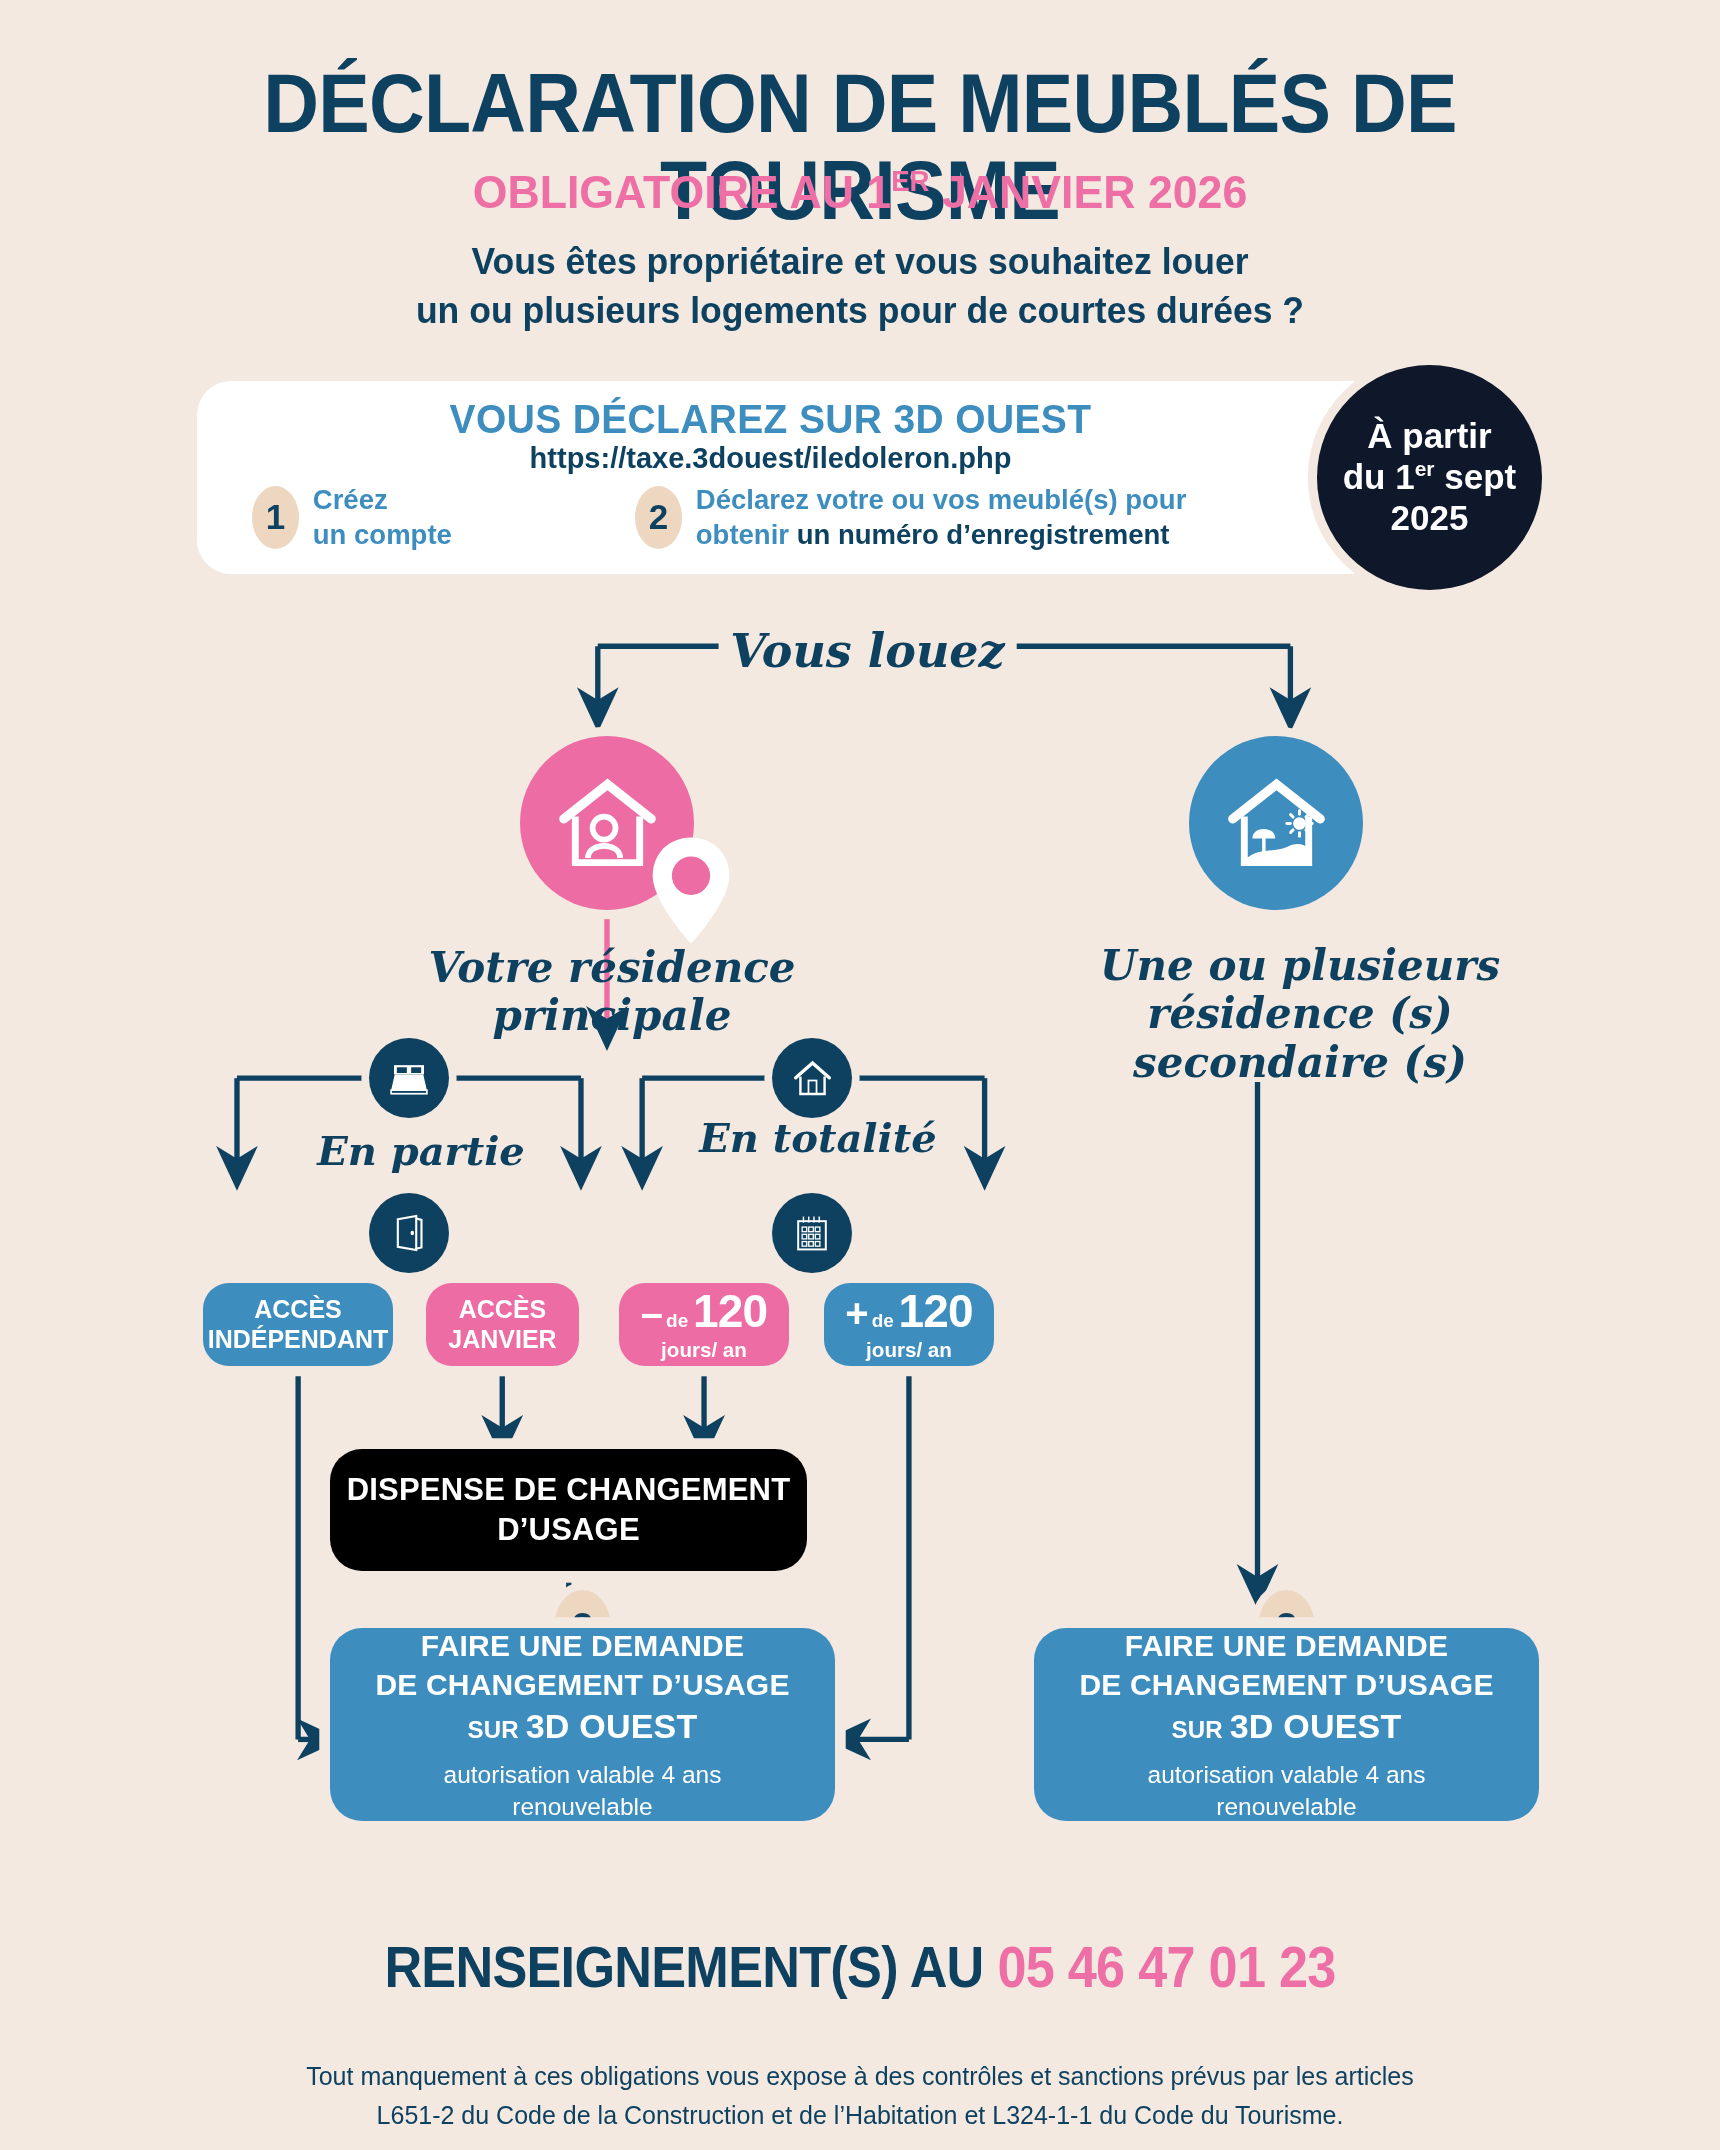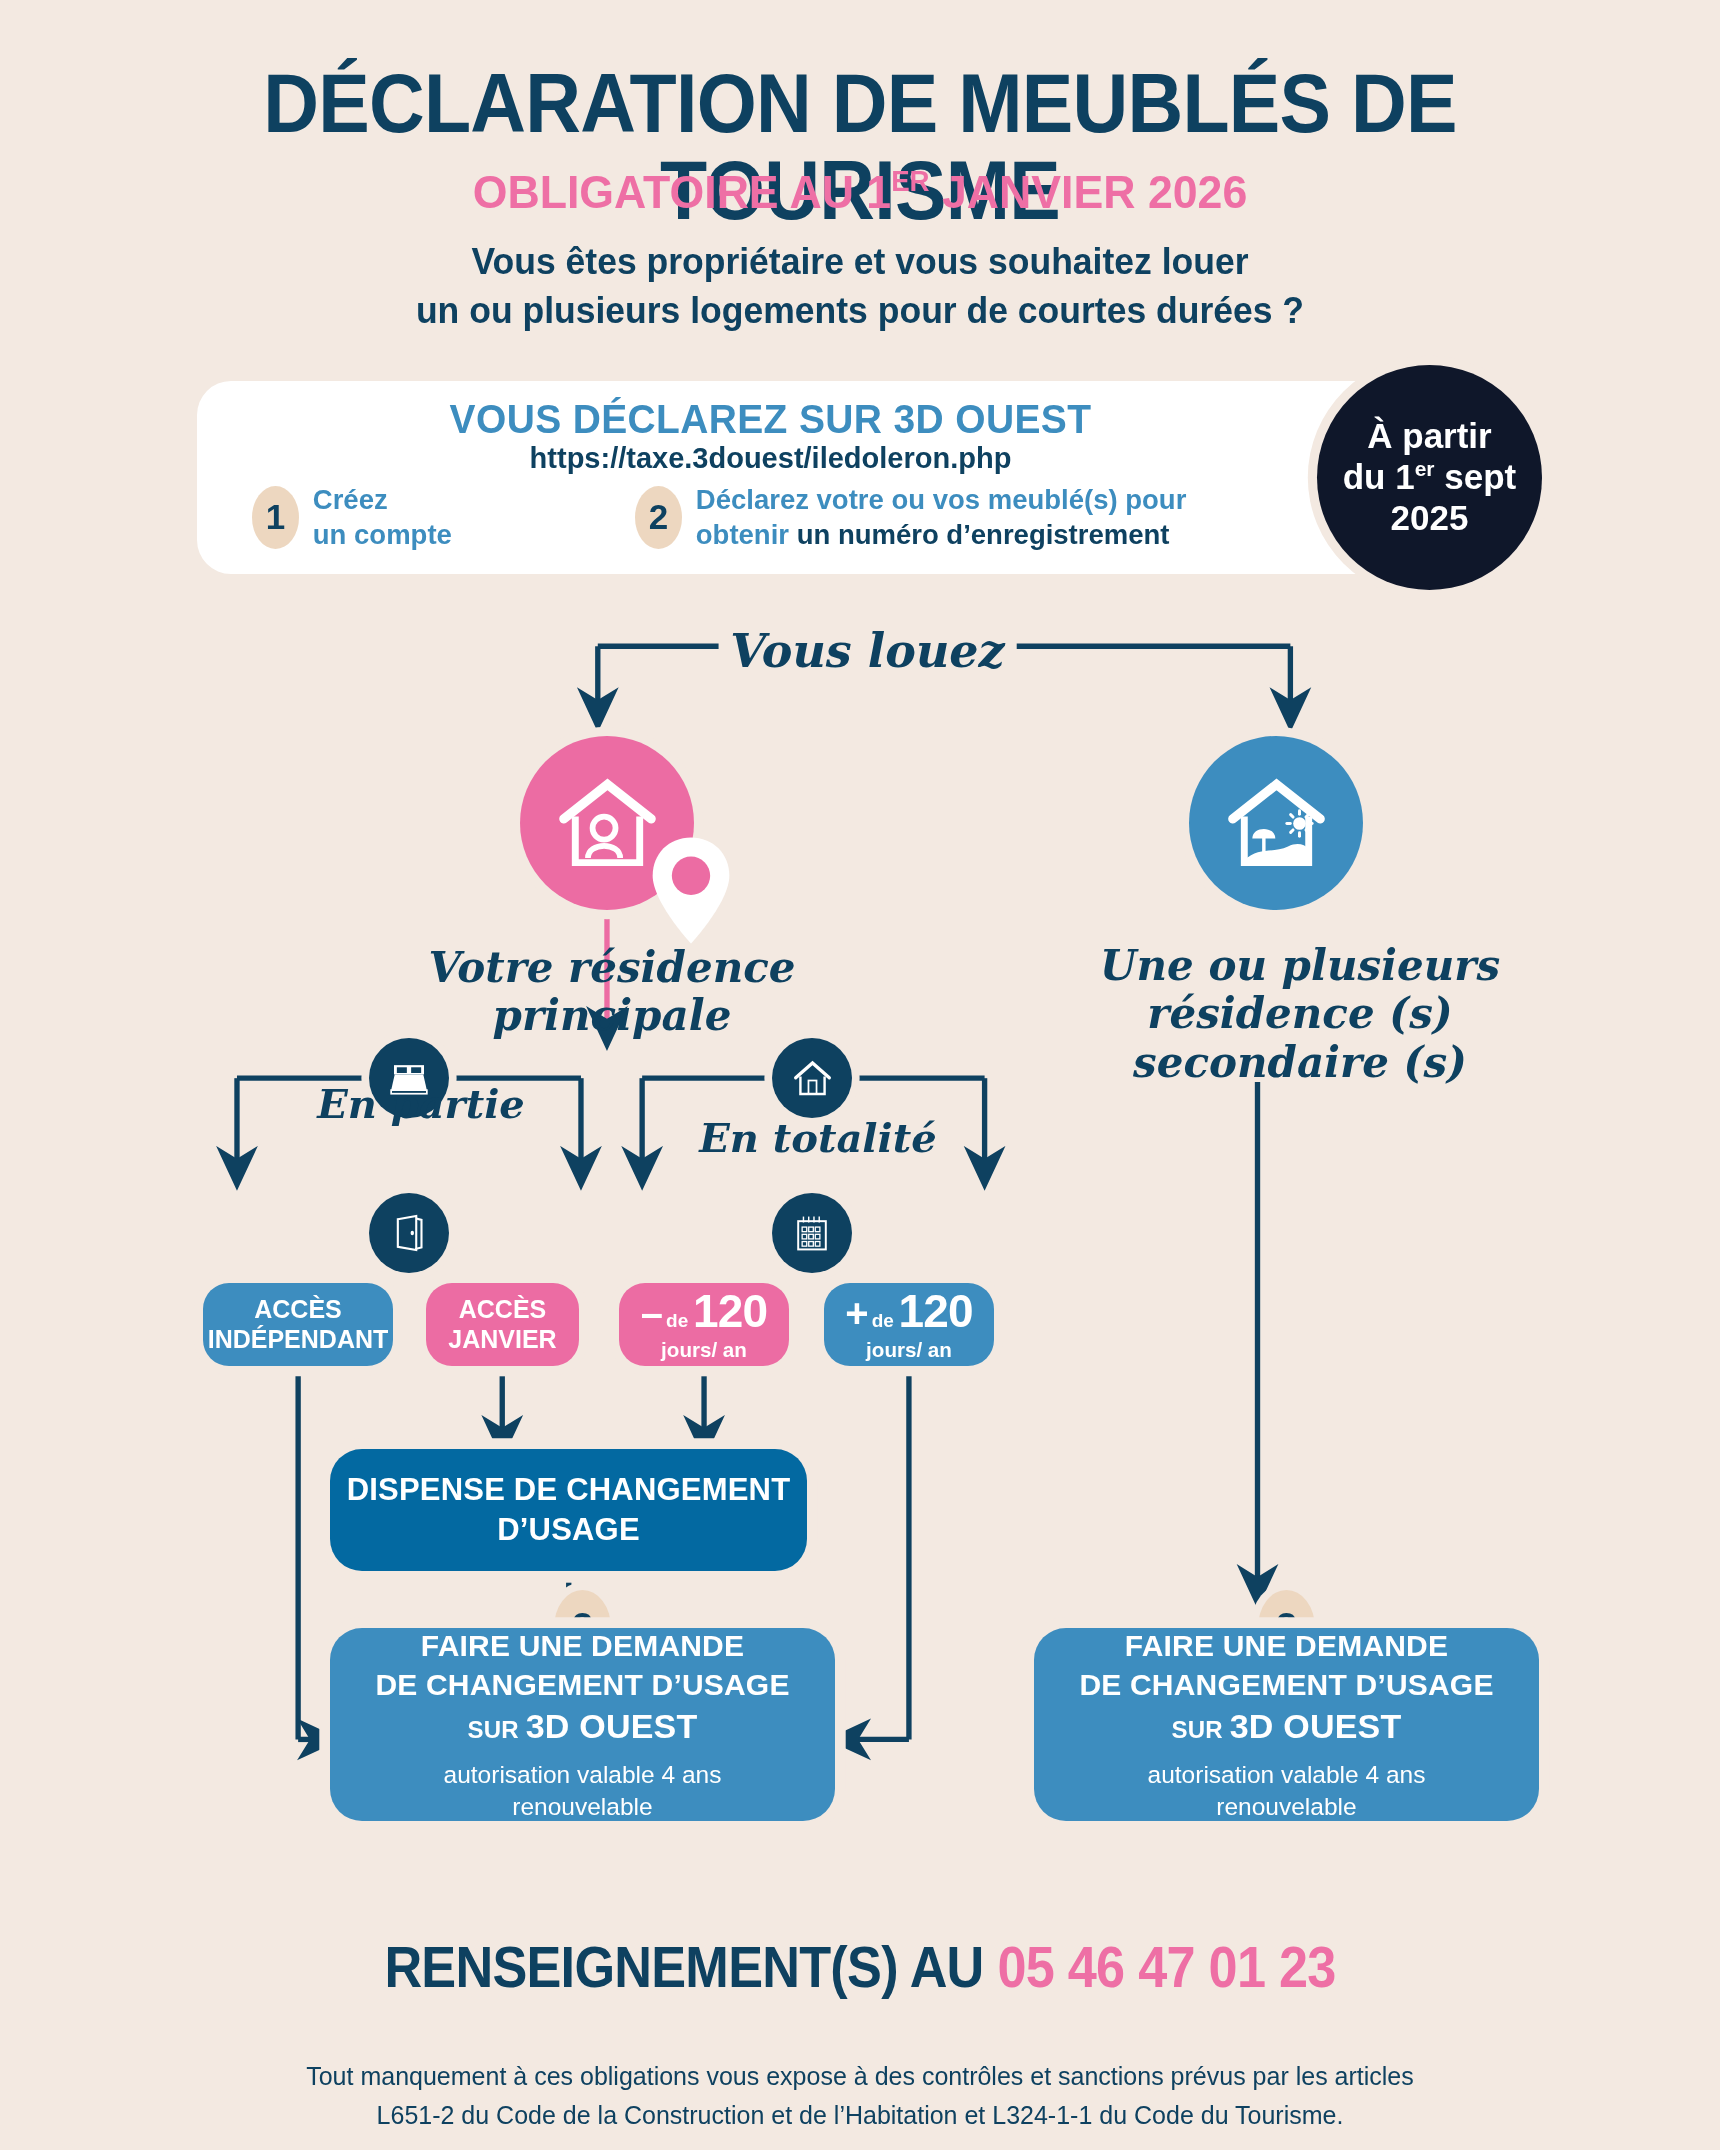--- a/index.html
+++ b/index.html
@@ -71,21 +71,21 @@
 
   
   .hand{
     font-family:"DejaVu Serif",serif;
     font-style:italic;font-weight:bold;color:#0E4160;
     text-align:center;line-height:1.15;
   }
   #vous-louez{top:625px;left:730px;width:275px;font-size:46px;}
   #lbl-principale{top:944px;left:398px;width:428px;font-size:42px;}
   #lbl-secondaire{top:942px;left:1086px;width:428px;font-size:42px;}
-  #lbl-partie{top:1081px;left:268px;width:306px;font-size:40px;}
+  #lbl-partie{top:1128px;left:268px;width:306px;font-size:40px;}
   #lbl-totalite{top:1115px;left:665px;width:306px;font-size:40px;}
 
   
   .bigcircle{
     width:174px;height:174px;border-radius:50%;
     display:flex;align-items:center;justify-content:center;
     box-shadow:0 0 0 9.2px #F3E9E1;
   }
   #circle-principale{top:736px;left:520px;background:#EC6CA3;}
   #circle-secondaire{top:736px;left:1189px;background:#3D8DBF;}
@@ -119,21 +119,21 @@
   .daynum{font-size:46px;letter-spacing:-0.8px;}
   .dayunit{font-size:20.6px;font-weight:bold;margin-top:6.1px;}
 
   
   .bigbox{
     border-radius:32px;display:flex;align-items:center;justify-content:center;
     text-align:center;color:#fff;font-weight:bold;
     box-shadow:0 0 0 10.7px #F3E9E1;
   }
   #box-dispense{
-    top:1449px;left:330px;width:477px;height:122px;background:#0369a1;
+    top:1449px;left:330px;width:477px;height:122px;background:#000000;
     font-size:31px;line-height:1.28;letter-spacing:0.2px;
   }
   #box-left{top:1628px;left:330px;width:505px;height:193px;background:#3D8DBF;flex-direction:column;}
   #box-right{top:1628px;left:1034px;width:505px;height:193px;background:#3D8DBF;flex-direction:column;}
   .box-main{font-size:30px;line-height:1.3;letter-spacing:0.2px;}
   .box-main .sur{font-size:24px;}
   .box-main .big{font-size:34px;}
   .box-sub{font-size:24.5px;font-weight:normal;line-height:1.3;margin-top:10.7px;}
 
   .num-badge{

